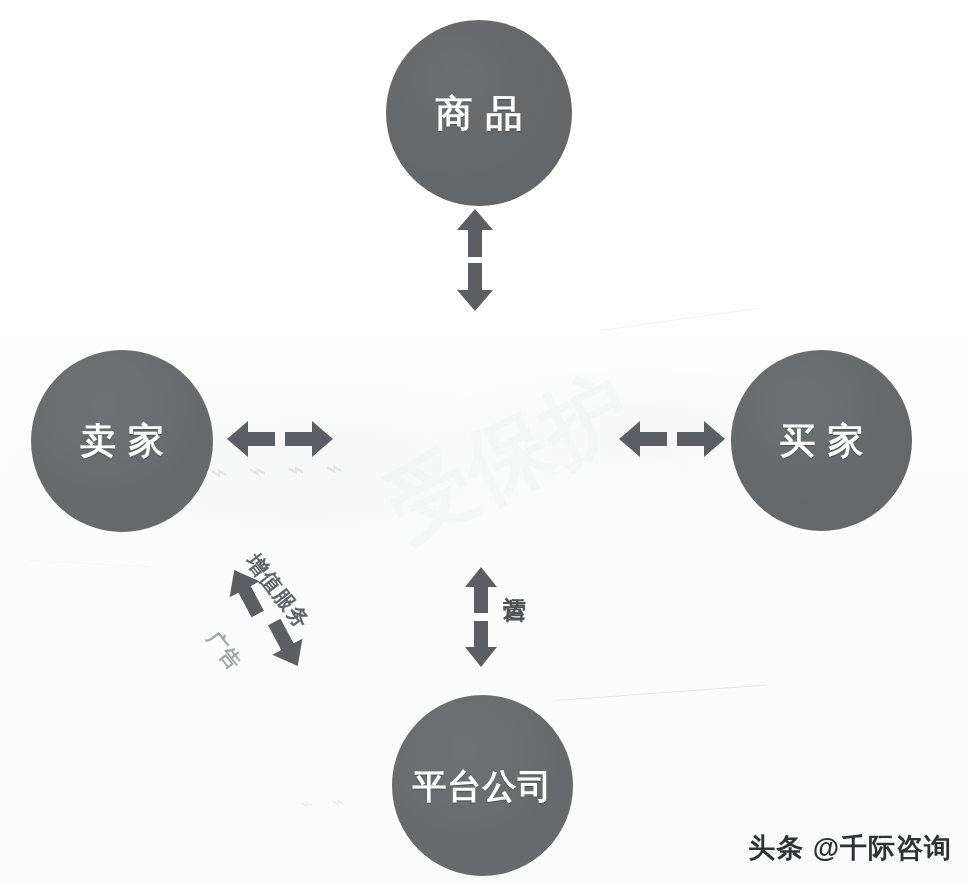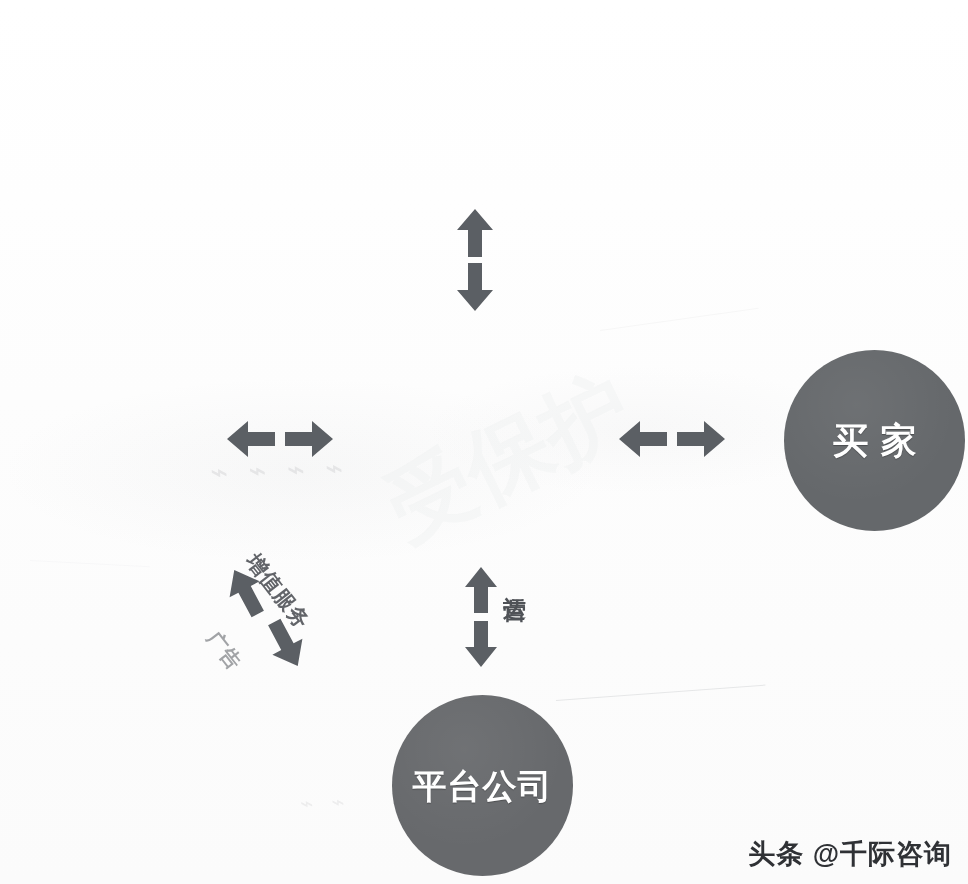--- a/index.html
+++ b/index.html
@@ -107,21 +107,21 @@
   .node.n-left {
     left: 31px; top: 350px;
     width: 182px; height: 182px;
     background:
       radial-gradient(circle at 40% 30%, rgba(255,255,255,0.06), rgba(255,255,255,0) 60%),
       #67696c;
   }
   .node.n-left .node-label { font-size: 36px; letter-spacing: 12px; text-indent: 12px; }
 
   .node.n-right {
-    left: 784px; top: 350px;
+    left: 731px; top: 350px;
     width: 181px; height: 181px;
     background:
       radial-gradient(circle at 40% 30%, rgba(255,255,255,0.06), rgba(255,255,255,0) 60%),
       #65686b;
     font-family: Liberation Serif, serif;
   }
   .node.n-right .node-label { font-size: 36px; letter-spacing: 12px; text-indent: 12px; }
 
   .node.n-bottom {
     left: 392px; top: 695px;
@@ -184,21 +184,21 @@
     letter-spacing: 1px;
     transform: rotate(52deg);
     transform-origin: left top;
     color: #6a6d72;
     opacity: .62;
   }
 
   
   .watermark-brand {
     position: absolute;
-    right: 16px; bottom: 12px;
+    right: 16px; bottom: 18px;
     font-size: 27px;
     font-weight: 700;
     color: #2f3135;
     letter-spacing: 1px;
     white-space: nowrap;
   }
   .watermark-ghost {
     position: absolute;
     left: 380px; top: 400px;
     font-size: 86px;
@@ -218,21 +218,27 @@
   <div class="paper-noise"></div>
   <div class="scan-line l1"></div>
   <div class="scan-line l2"></div>
   <div class="scan-line l3"></div>
 
   <div class="watermark-ghost">受保护</div>
 
   <div class="smudge s1">⌁ ⌁ ⌁ ⌁</div>
   <div class="smudge s2">⌁ ⌁</div>
 
-
+  <div class="node n-top">
+    <span class="node-label">商品</span>
+  </div>
+
+  <div class="node n-left">
+    <span class="node-label">卖家</span>
+  </div>
 
 
   <div class="node n-right">
     <span class="node-label">买家</span>
   </div>
 
   <div class="node n-bottom">
     <span class="node-label">平台公司</span>
   </div>
 

